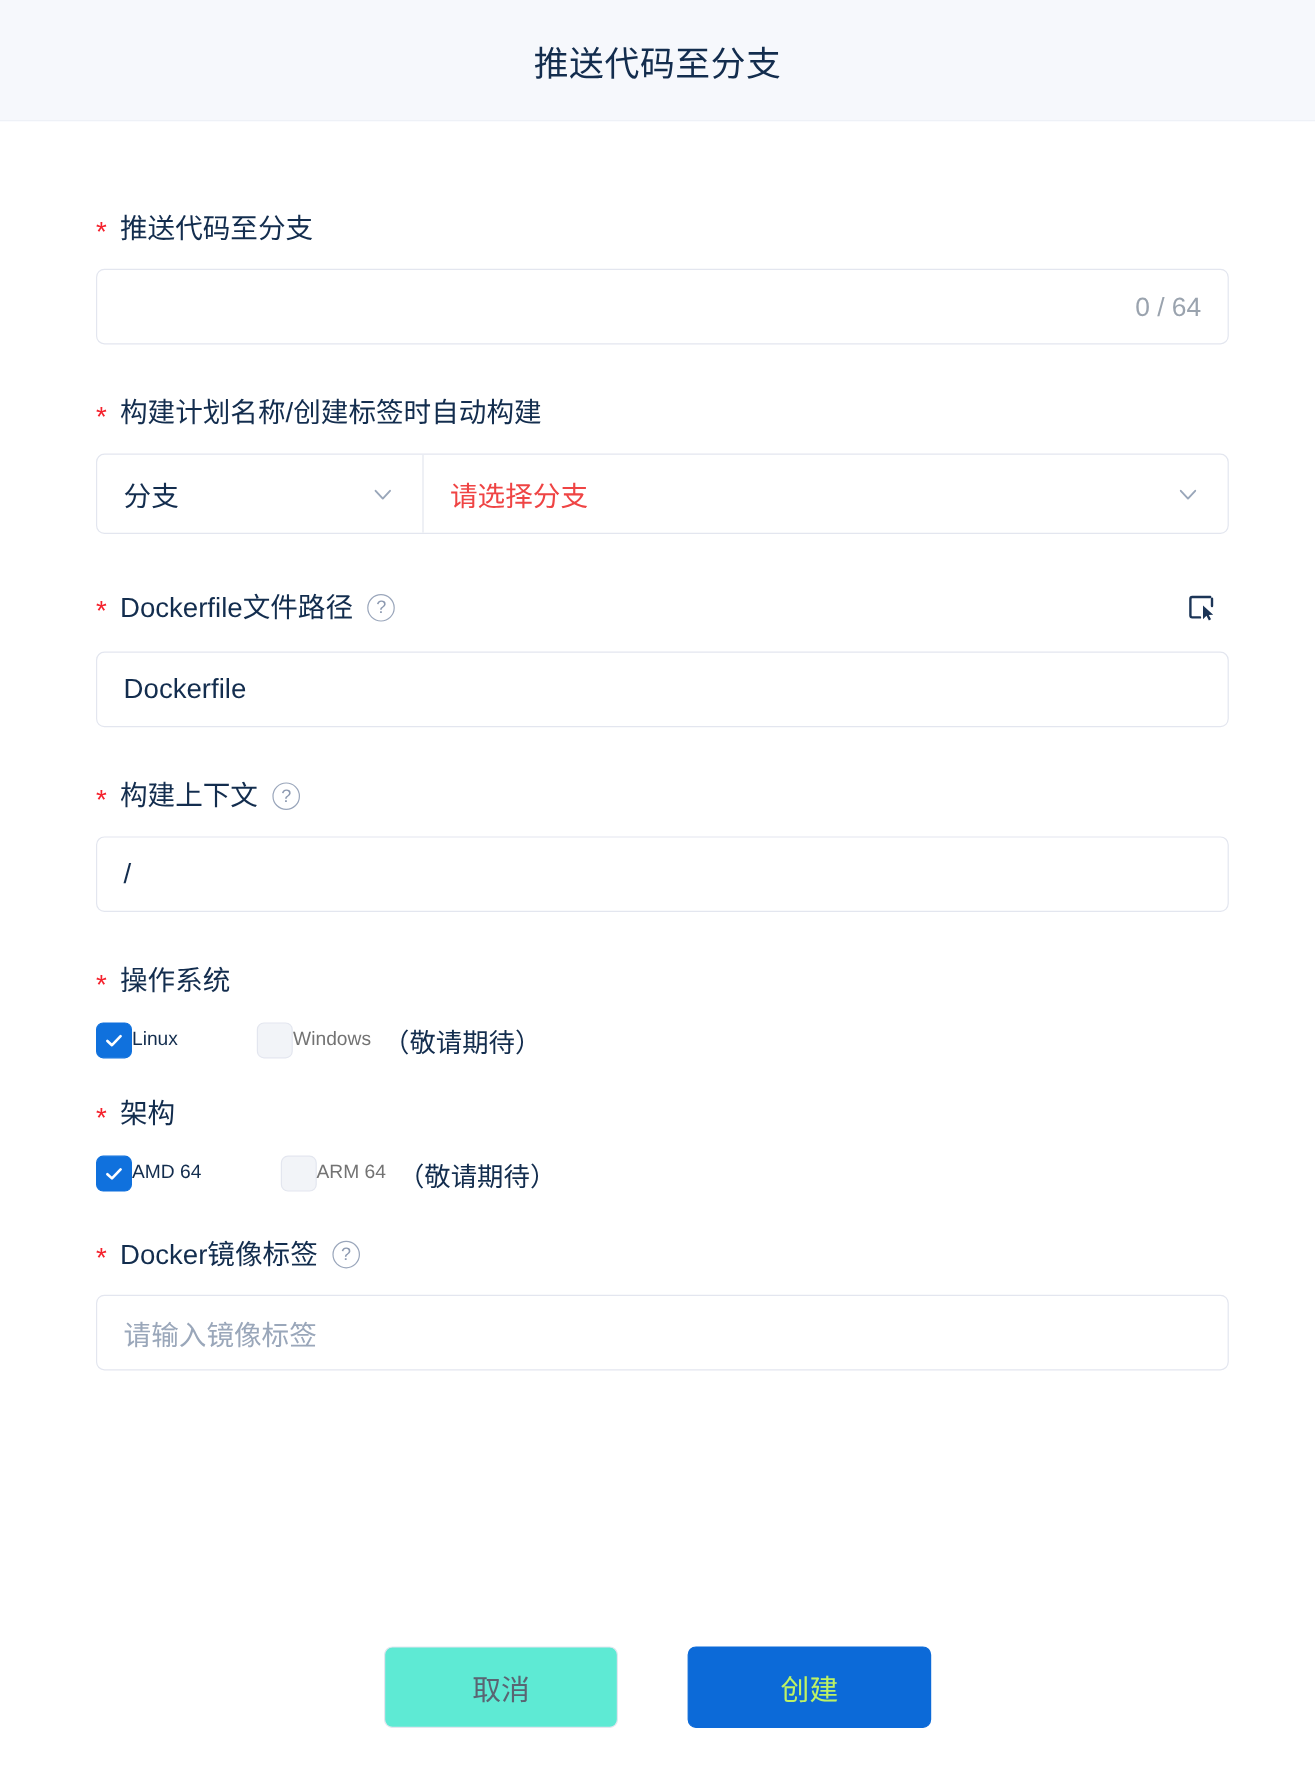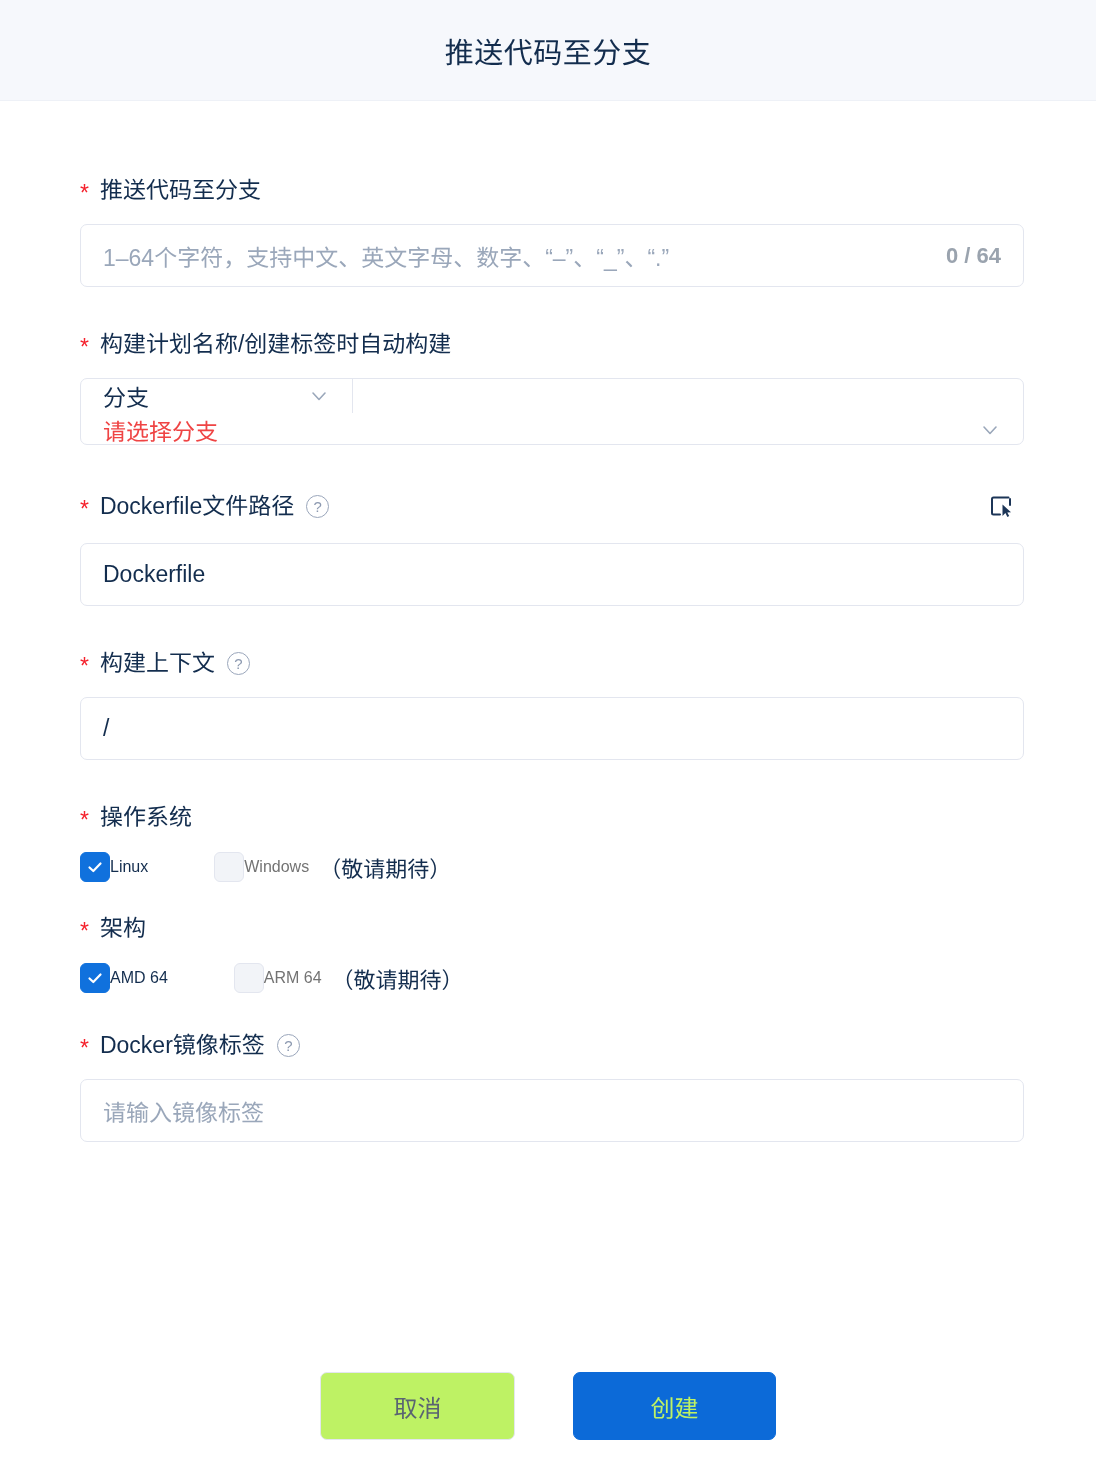--- a/index.html
+++ b/index.html
@@ -104,33 +104,31 @@
     font-size: 23px;
     position: relative;
   }
   .input-value { color: #132d4e; }
   .input-placeholder { color: #9aa7ba; }
   .counter {
     margin-left: auto;
     color: #9aa3ae;
     font-size: 22px;
     white-space: nowrap;
-    font-weight: bold;
   }
 
   
   .select-group {
     width: 944px;
     height: 67px;
     display: flex;
     border: 1.4px solid #e3e6ef;
     border-radius: 7px;
     overflow: hidden;
     background: #fff;
-    flex-direction: column;
   }
   .select-cell {
     display: flex;
     align-items: center;
     padding: 0 22px;
     font-size: 23px;
     height: 100%;
   }
   .select-type {
     width: 272px;
@@ -199,21 +197,21 @@
     border-radius: 7px;
     height: 68px;
     display: inline-flex;
     align-items: center;
     justify-content: center;
     cursor: pointer;
     user-select: none;
   }
   .btn-cancel {
     width: 195px;
-    background: #bef264;
+    background: #5eead4;
     border: 1.4px solid #e3e6ef;
     color: #5a6472;
   }
   .btn-primary {
     width: 203px;
     background: #0c6ad8;
     border: 1.4px solid #0c6ad8;
     color: #bef264;
   }
   .sp-34 { height: 34px; }
@@ -230,21 +228,20 @@
   </div>
 
   <div class="dialog-body">
 
     <div class="form-item">
       <div class="field-label">
         <span class="req-star">*</span>
         <span class="label-text">推送代码至分支</span>
       </div>
       <div class="text-input">
-        <span class="input-placeholder">1–64个字符，支持中文、英文字母、数字、“–”、“_”、“.”</span>
         <span class="counter">0 / 64</span>
       </div>
     </div>
 
     <div class="sp-46"></div>
 
     <div class="form-item">
       <div class="field-label">
         <span class="req-star">*</span>
         <span class="label-text">构建计划名称/创建标签时自动构建</span>

